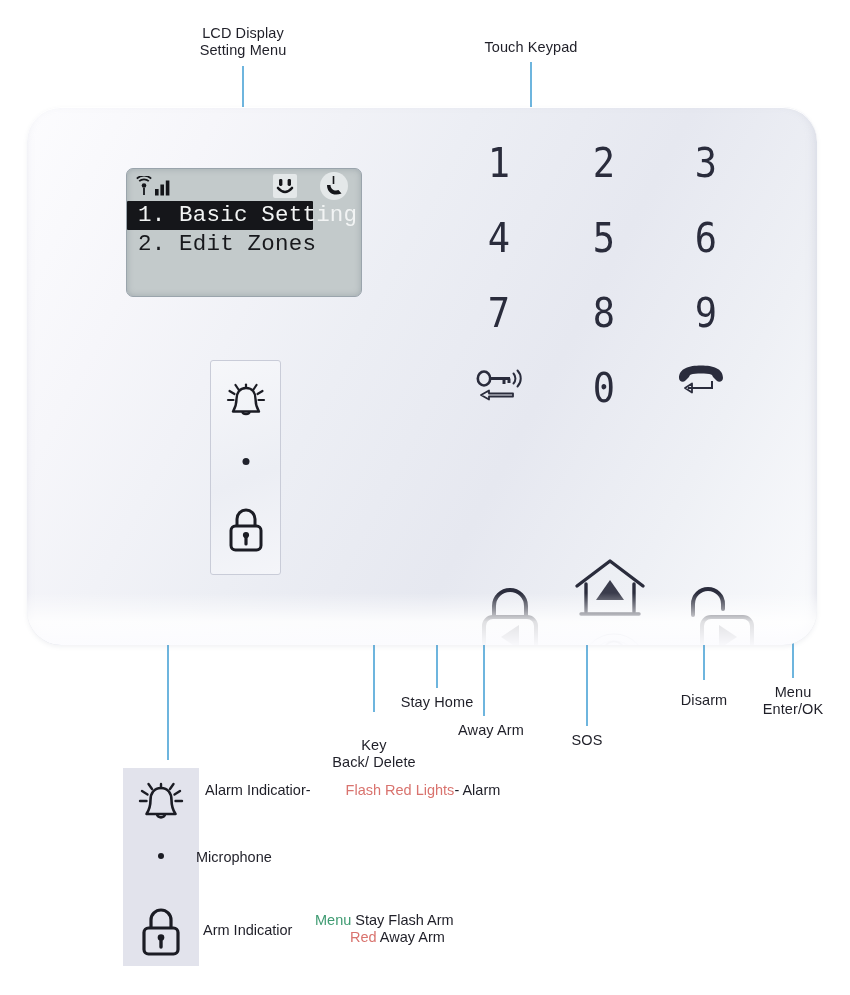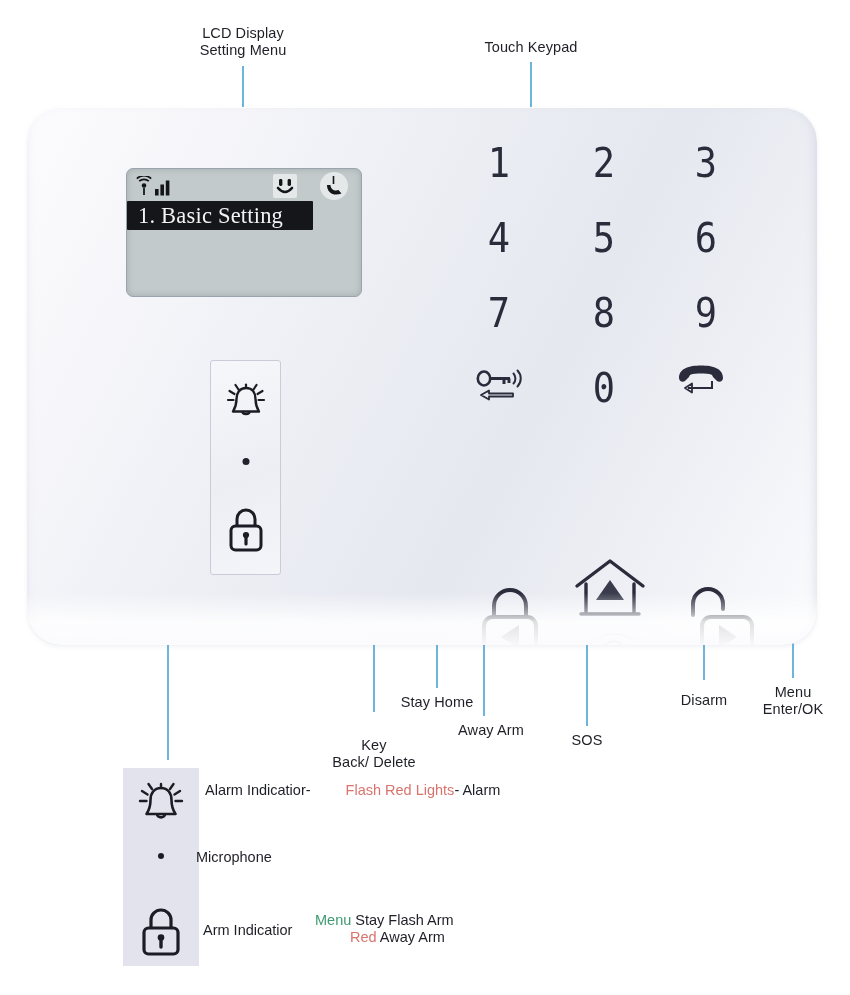--- a/index.html
+++ b/index.html
@@ -97,21 +97,21 @@
   .lcd-phone {
     position: absolute;
     left: 192px; top: 2px;
     width: 30px; height: 30px;
   }
   .lcd-rows {
     position: absolute;
     left: 0; right: 0; top: 32px;
   }
   .lcd-row {
-    font-family: Liberation Serif, serif;
+    font-family: Liberation Mono, monospace;
     font-size: 22.5px;
     line-height: 29px;
     color: #17181c;
     padding-left: 11px;
     letter-spacing: .2px;
     white-space: nowrap;
   }
   .lcd-row.selected {
     background: #15161a;
     color: #f2f4f4;
@@ -262,20 +262,21 @@
 
       <svg class="lcd-phone" viewBox="0 0 30 30">
         <rect x="1" y="1" width="28" height="28" rx="14" fill="#e4e8e9"></rect>
         <path d="M14.5 5 L14.5 13" stroke="#15161a" stroke-width="1.6"></path>
         <path d="M8 14 C8 22 15 25.5 22.5 22.5 L19.5 19 C16 20.5 11.5 18.5 11.5 14 Z" fill="#15161a"></path>
       </svg>
     </div>
 
     <div class="lcd-rows">
       <div class="lcd-row selected">1. Basic Setting</div>
+      <div class="lcd-row">2. Edit Zones</div>
     </div>
   </div>
 
   <div id="ind-strip">
     <svg id="ind-bell" viewBox="0 0 44 44">
       <g stroke="#1b1c24" stroke-width="2.2" stroke-linecap="round" fill="none">
         <path d="M4 20 L9.5 20"></path>
           <path d="M5.5 11 L10.5 14"></path>
           <path d="M11.5 5 L14.5 9.5"></path>
         <path d="M40 20 L34.5 20"></path>

